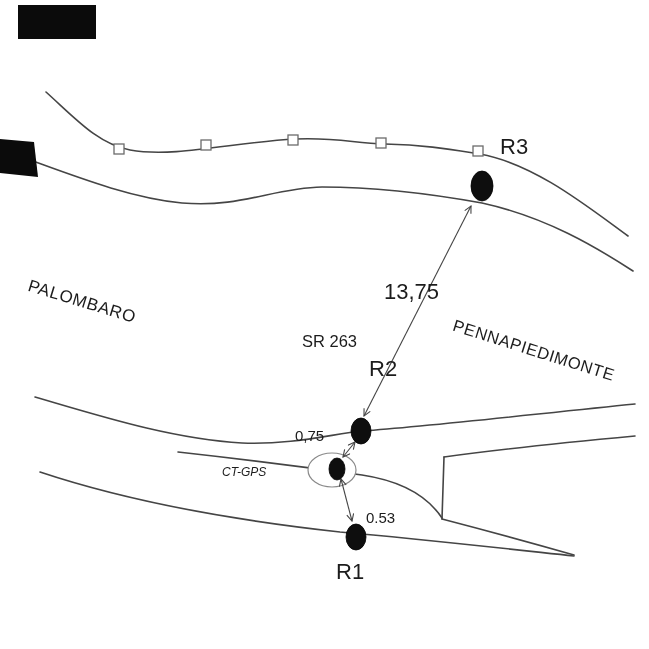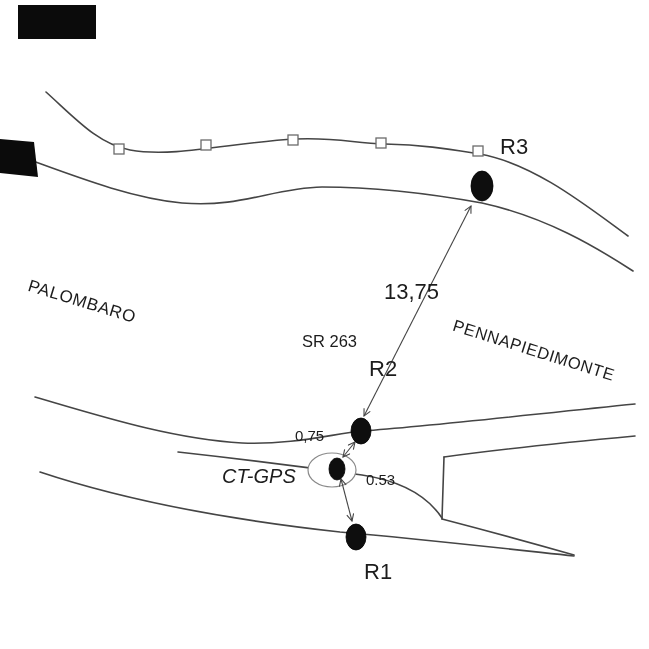--- a/index.html
+++ b/index.html
@@ -18,21 +18,21 @@
     white-space: nowrap;
     font-size: 22px;
     line-height: 1;
     transform-origin: left top;
   }
   .label.place { font-size: 17px; letter-spacing: 0.6px; }
   .label.rot17  { transform: rotate(17deg); }
   .label.rot175 { transform: rotate(17.5deg); font-size: 16.5px; }
   .label.road-name { font-size: 16.5px; }
   .label.dist-small { font-size: 15px; }
-  .label.station-name { font-size: 20px; font-style: italic; }
+  .label.station-name { font-size: 12px; font-style: italic; }
   .road {
     fill: none;
     stroke: var(--line, #454545);
     stroke-width: 1.6;
     stroke-linecap: round;
   }
   .measure {
     fill: none;
     stroke: var(--line, #454545);
     stroke-width: 1.1;
@@ -91,21 +91,21 @@
   <div class="label place rot175" style="left:456px; top:317px;">PENNAPIEDIMONTE</div>
 
   <div class="label road-name" style="left:302px; top:286px;margin-top:47px;">SR 263</div>
 
   <div class="label" style="left:384px; top:281px;">13,75</div>
 
   <div class="label" style="left:500px; top:136px;">R3</div>
 
   <div class="label" style="left:369px; top:358px;">R2</div>
 
-  <div class="label" style="left:364px; top:561px;">R1</div>
+  <div class="label" style="left:336px; top:561px;">R1</div>
 
   <div class="label station-name" style="left:222px; top:466px;">CT-GPS</div>
 
   <div class="label dist-small" style="left:295px; top:428px;text-align:right;">0,75</div>
 
-  <div class="label dist-small" style="left:366px; top:472px;">0.53</div>
+  <div class="label dist-small" style="left:366px; top:510px;">0.53</div>
 
 </div>
 
 </body></html>

